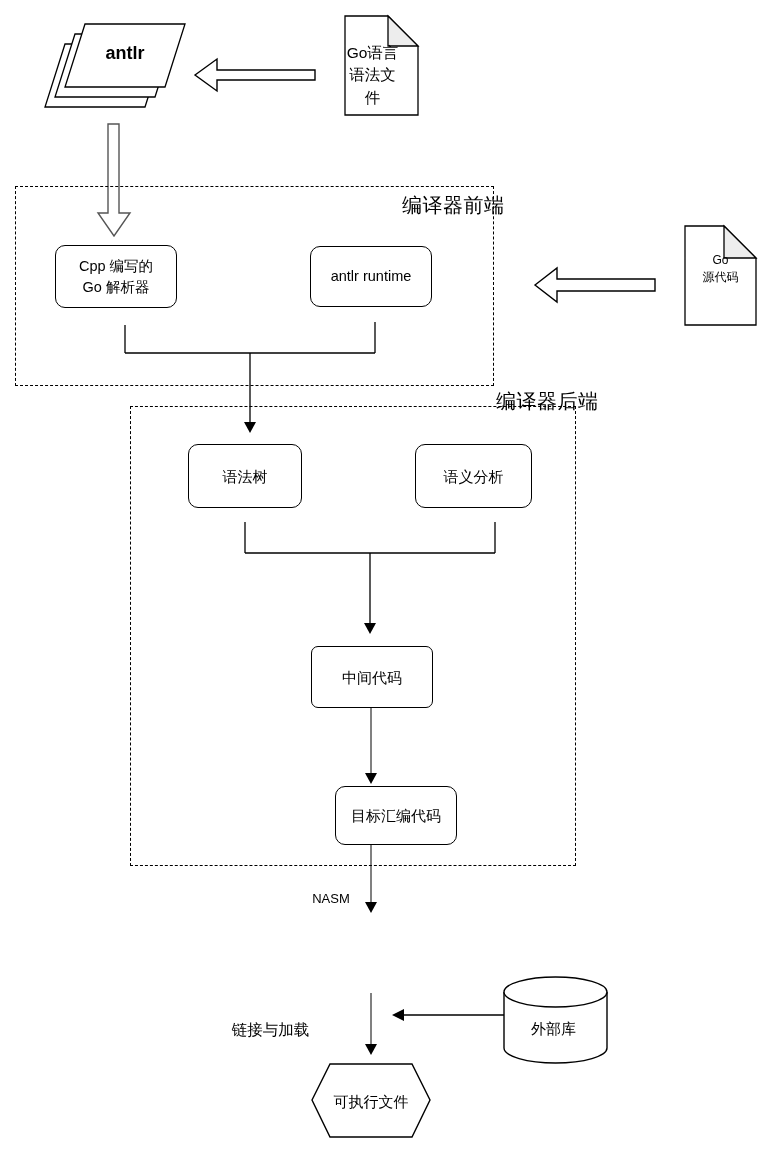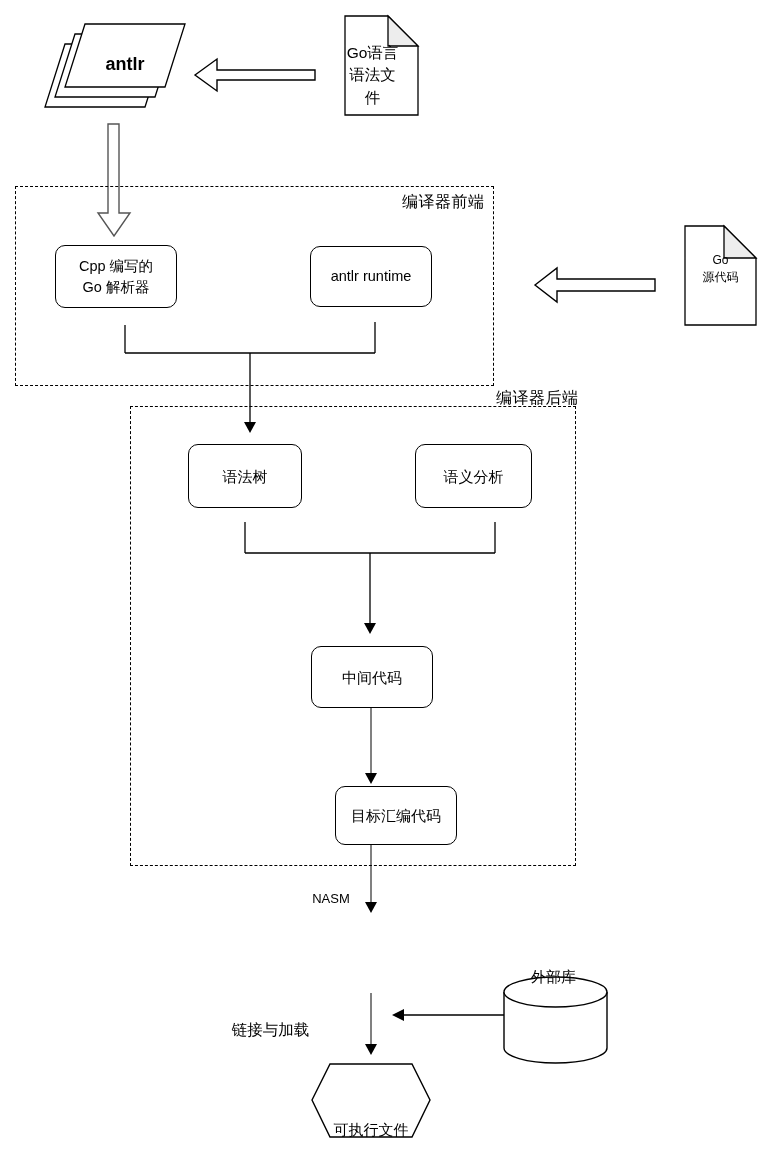--- a/index.html
+++ b/index.html
@@ -8,21 +8,21 @@
     font-family:"Liberation Sans",sans-serif;color:#000;overflow:hidden;
   }
   #shapes{position:absolute;left:0;top:0;}
   .lbl{position:absolute;white-space:pre-line;text-align:center;line-height:1.45;}
   .node{
     position:absolute;border:1px solid #000;border-radius:10px;background:#fff;
     display:flex;align-items:center;justify-content:center;
     font-size:15px;line-height:1.4;text-align:center;white-space:pre-line;
   }
   .group{position:absolute;border:1px dashed #000;background:transparent;}
-  .group-label{position:absolute;font-size:16px;letter-spacing:.5px;}
+  .group-label{position:absolute;font-size:20px;letter-spacing:.5px;}
 </style>
 </head>
 <body>
 
 <div id="canvas">
 
   <svg id="shapes" width="771" height="1151" viewBox="0 0 771 1151">
 
     <g fill="#fff" stroke="#000" stroke-width="1.3">
       <polygon points="65,44 165,44 145,107 45,107"></polygon>
@@ -98,34 +98,34 @@
 
   <div class="node" style="left:55px;top:245px;width:120px;height:61px;font-size:14.5px;">Cpp 编写的
 Go 解析器</div>
 
   <div class="node" style="left:310px;top:246px;width:120px;height:59px;font-size:14.5px;">antlr runtime</div>
 
   <div class="node" style="left:415px;top:444px;width:115px;height:62px;">语义分析</div>
 
   <div class="node" style="left:188px;top:444px;width:112px;height:62px;">语法树</div>
 
-  <div class="node" style="left:311px;top:646px;width:120px;height:60px;">中间代码</div>
+  <div class="node" style="left:311px;top:646px;width:120px;height:60px;border-radius:7px;">中间代码</div>
 
   <div class="node" style="left:311px;top:786px;width:120px;height:57px;margin-left:24px;">目标汇编代码</div>
 
 
-  <div class="lbl" style="left:85px;top:51px;width:80px;font-size:18px;font-weight:bold;">antlr</div>
+  <div class="lbl" style="left:85px;top:40px;width:80px;font-size:18px;font-weight:bold;">antlr</div>
 
   <div class="lbl" style="left:345px;top:42px;width:55px;font-size:15.5px;">Go语言
 语法文件</div>
 
   <div class="lbl" style="left:685px;top:252px;width:71px;font-size:12px;">Go
 源代码</div>
 
   <div class="lbl" style="left:300px;top:890px;width:62px;font-size:13px;">NASM</div>
 
   <div class="lbl" style="left:228px;top:1019px;width:85px;font-size:15.5px;">链接与加载</div>
 
-  <div class="lbl" style="left:504px;top:966px;width:99px;font-size:15px;">外部库</div>
+  <div class="lbl" style="left:504px;top:1018px;width:99px;font-size:15px;">外部库</div>
 
-  <div class="lbl" style="left:312px;top:1091px;width:118px;font-size:15px;margin-top:28px;">可执行文件</div>
+  <div class="lbl" style="left:312px;top:1091px;width:118px;font-size:15px;">可执行文件</div>
 
 </div>
 
 </body></html>

